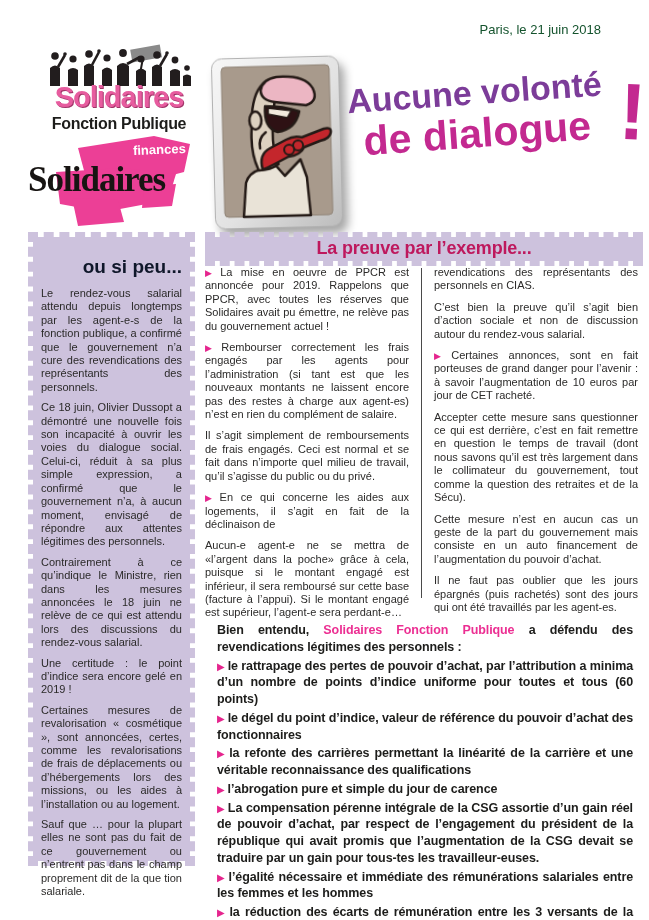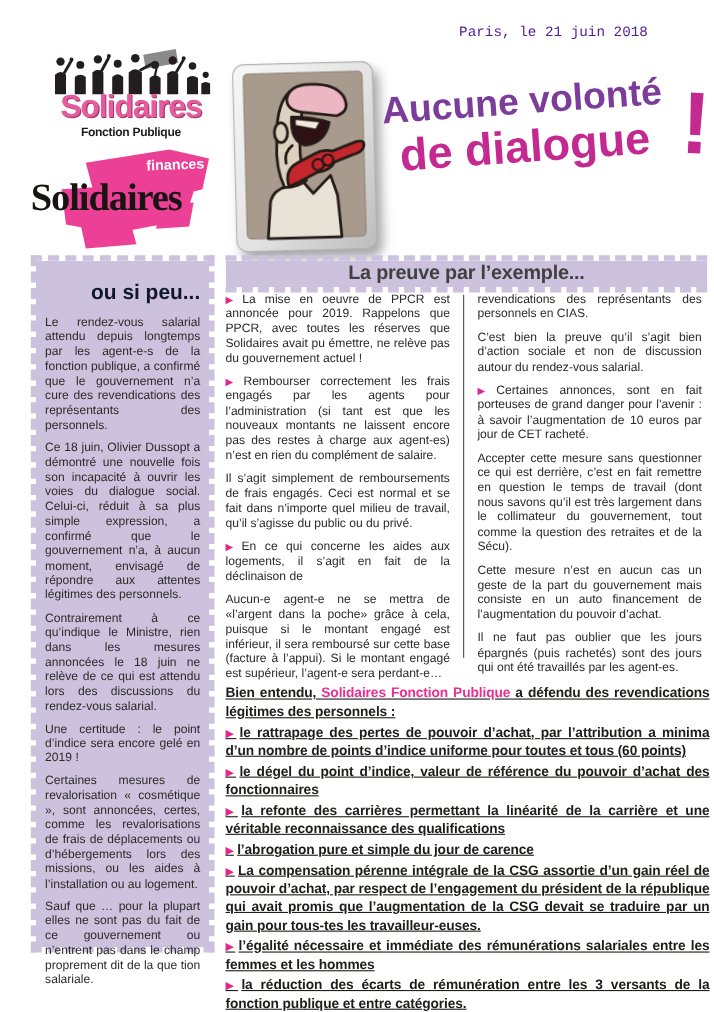--- a/index.html
+++ b/index.html
@@ -1,26 +1,26 @@
 <!DOCTYPE html>
 <html lang="fr"><head>
 <meta charset="utf-8">
 <style>
   html,body{margin:0;padding:0;background:#fff;}
   .page{position:relative;width:649px;height:920px;background:#ffffff;overflow:hidden;
         font-family:"Liberation Sans","DejaVu Sans",sans-serif;color:#2b2a29;}
 
   
-  .date{position:absolute;top:22px;right:60px;font-size:13px;color:#4c1d95;font-family:Liberation Mono, monospace;}
+  .date{position:absolute;top:22px;right:48px;font-size:13px;color:#14532d;}
 
   .logo-fp{position:absolute;left:44px;top:44px;width:150px;text-align:center;}
   .logo-fp svg{display:block;margin:0 auto;}
   .logo-fp-brand{font-size:29px;font-weight:900;color:#e75c9f;line-height:1;margin-top:-3px;
                  letter-spacing:-1px;text-shadow:1px 1px 0 #a03468;}
-  .logo-fp-sub{font-size:11px;font-weight:800;color:#1d1d1b;margin-top:3px;letter-spacing:-0.3px;}
+  .logo-fp-sub{font-size:16px;font-weight:800;color:#1d1d1b;margin-top:3px;letter-spacing:-0.3px;}
 
   .logo-fin{position:absolute;left:26px;top:134px;width:170px;height:94px;}
   .logo-fin .blob{position:absolute;left:0;top:0;}
   .fin-brand{position:absolute;left:2px;top:26px;font-size:35px;font-weight:900;color:#171412;
              font-family:"Liberation Serif","DejaVu Serif",serif;letter-spacing:-1px;}
   .fin-sub{position:absolute;right:10px;top:8px;font-size:13px;font-weight:700;color:#ffffff;
            transform:rotate(-2deg);}
 
   .cartoon{position:absolute;left:212px;top:56px;width:130px;height:173px;transform:rotate(-1.5deg);
            filter:drop-shadow(5px 7px 5px rgba(0,0,0,0.35));}
@@ -37,32 +37,32 @@
            padding:10px 8px 8px;}
   .lb-title{font-size:18px;font-weight:800;color:#141414;text-align:center;line-height:1.18;
             margin:2px 0 0;letter-spacing:-0.3px;}
   .lb-sub{font-size:19px;font-weight:800;color:#0f172a;text-align:right;margin:9px 0 9px;}
   .lb-p{font-size:11px;line-height:1.22;text-align:justify;margin:0 0 7px;hyphens:auto;}
 
   
   .proof{position:absolute;left:205px;top:232px;width:438px;}
   .band{background:#cdc2dd;background-clip:padding-box;border-top:5px dashed #cdc2dd;
         border-bottom:5px dashed #cdc2dd;text-align:center;padding:1px 0 2px;}
-  .band-title{font-size:18px;font-weight:800;color:#404040;letter-spacing:-0.2px;}
+  .band-title{font-size:18px;font-weight:800;color:#be185d;letter-spacing:-0.2px;}
   .cols{display:flex;}
   .colL,.colR{width:204px;}
   .divider{width:1px;background:#4a4a4a;margin:2px 12px 0 12px;height:330px;}
   .pp{font-size:11px;line-height:1.22;text-align:justify;margin:0 0 8px;hyphens:auto;}
   .bullet{color:#e5258e;font-size:9px;margin-right:3px;}
   .bullet:empty{display:none;}
 
   
   .conclusion{position:absolute;left:205px;top:622px;width:440px;}
   .ci,.cb{font-size:12.5px;line-height:1.34;font-weight:700;color:#1d1d1b;text-align:justify;
-          margin:0 0 2px;letter-spacing:-0.1px;text-decoration:underline;}
+          margin:0 12px 2px;letter-spacing:-0.1px;}
   .brand{color:#ec2e92;}
   .cb .bullet{font-size:10px;}
 </style>
 </head>
 <body>
 
 <div class="page">
 
   <div class="date">Paris, le 21 juin 2018</div>
 

